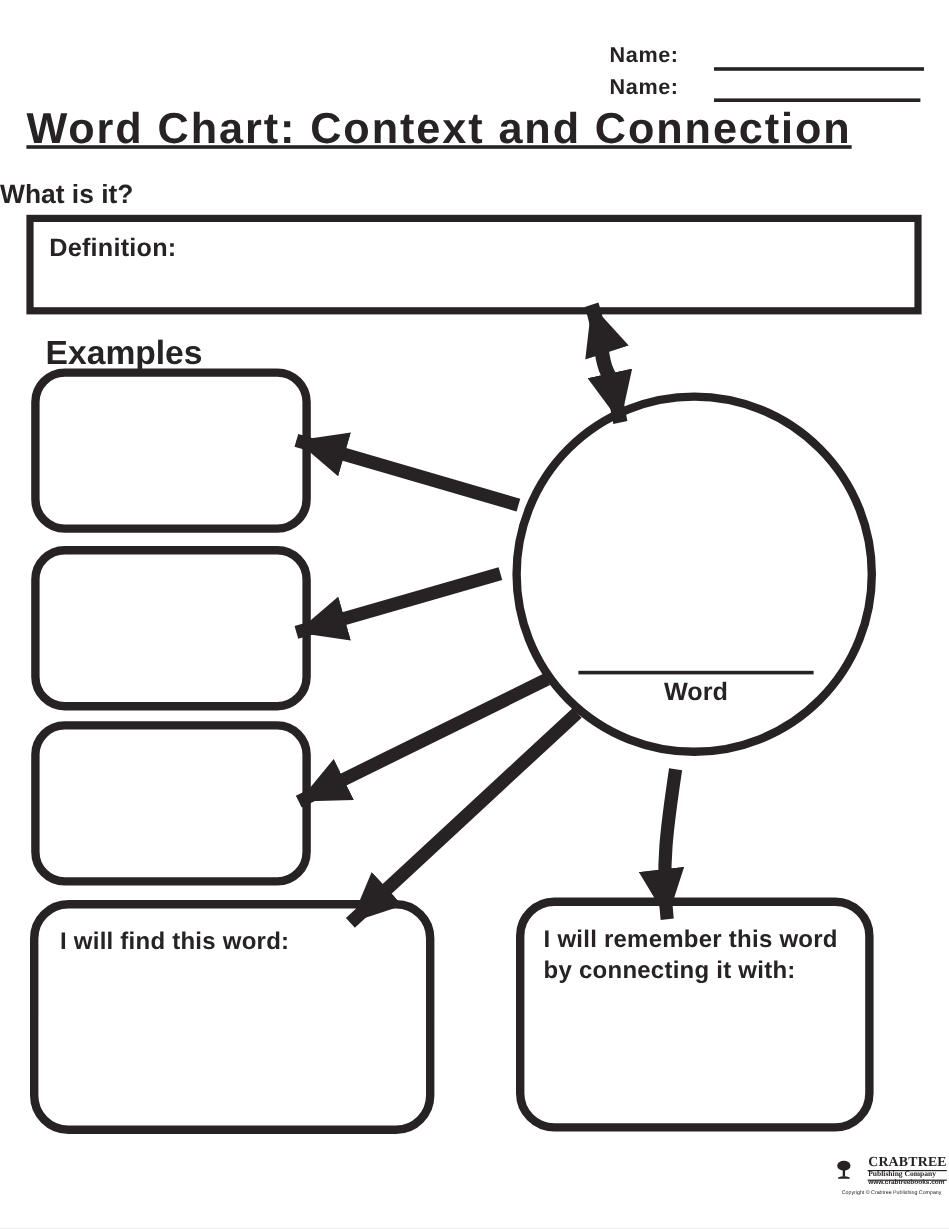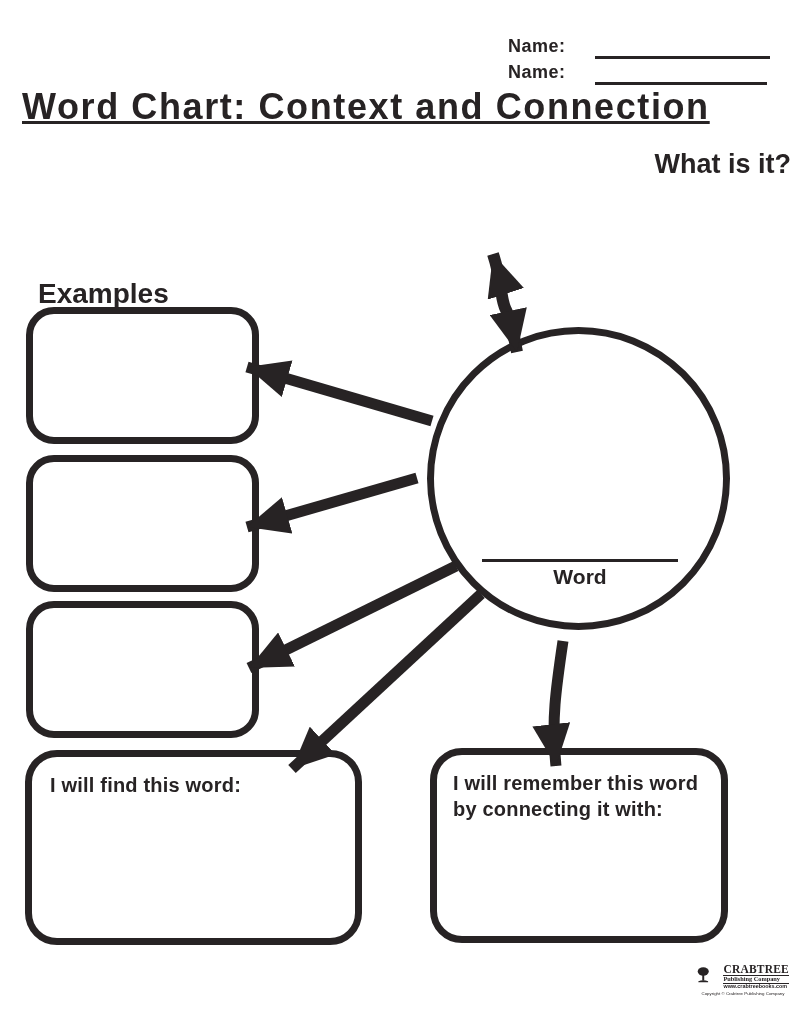--- a/index.html
+++ b/index.html
@@ -18,21 +18,21 @@
   .fill-line { background: var(--ink); height: 3px; }
 
   
   #title {
     left: 22px; top: 86px; width: 750px;
     font-size: 36px; font-weight: 700; letter-spacing: 1.6px;
     white-space: nowrap;
     text-decoration: underline;
   }
 
-  #what-heading { left: 0; top: 149px; width: 791px; text-align: right; font-size: 27px; }
+  #what-heading { left: 0; top: 149px; width: 791px; text-align: left; font-size: 22px; }
 
   
   .thick-box { border: 6px solid var(--ink); background: var(--paper); }
   .round-box { border: 7px solid var(--ink); border-radius: 28px; background: var(--paper); }
   .box-label { font-size: 20px; font-weight: 700; line-height: 1.3; letter-spacing: .2px; }
 
   #definition-box { left: 22px; top: 179px; width: 746px; height: 83px; padding: 8px 13px; }
   #examples-label { left: 38px; top: 278px; font-size: 28px; }
 
   .example-box { left: 26px; width: 233px; height: 137px; }
@@ -73,20 +73,23 @@
 
   <div class="abs hdr-label lbl" style="left:508px; top:36px;">Name:</div>
   <div class="abs fill-line" style="left:595px; top:56px; width:175px;"></div>
   <div class="abs hdr-label lbl" style="left:508px; top:62px;">Name:</div>
   <div class="abs fill-line" style="left:595px; top:82px; width:172px;"></div>
 
   <h1 id="title" class="abs">Word Chart: Context and Connection</h1>
 
   <div id="what-heading" class="abs lbl">What is it?</div>
 
+  <div id="definition-box" class="abs thick-box">
+    <div class="box-label" style="font-size:21px;">Definition:</div>
+  </div>
 
   <div id="examples-label" class="abs lbl">Examples</div>
   <div id="example-box-1" class="abs round-box example-box"></div>
   <div id="example-box-2" class="abs round-box example-box"></div>
   <div id="example-box-3" class="abs round-box example-box"></div>
 
   <div id="word-circle" class="abs"></div>
   <div id="word-line" class="abs"></div>
   <div id="word-label" class="abs lbl">Word</div>
 

